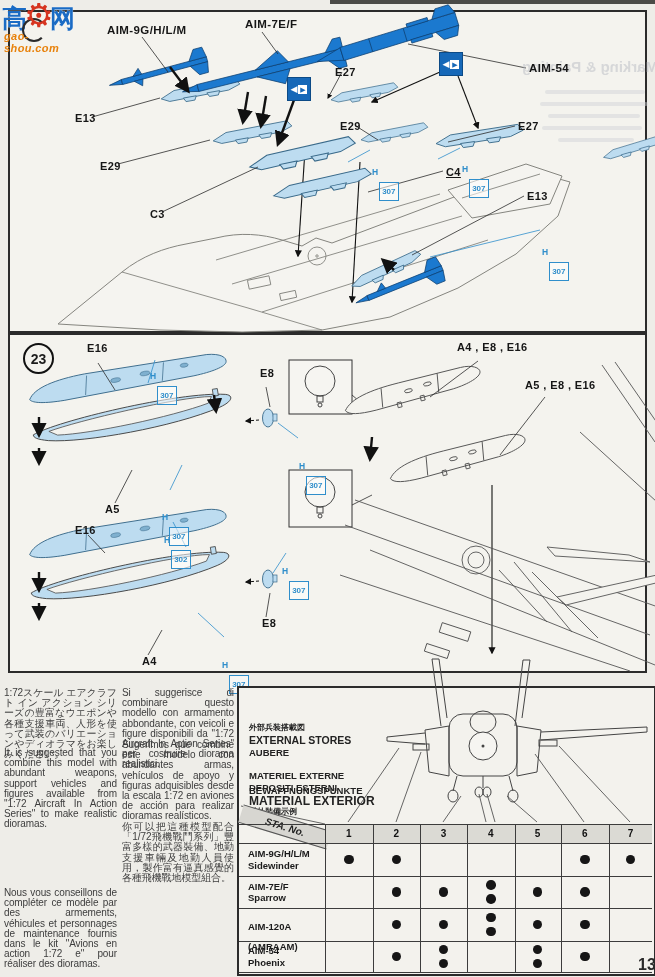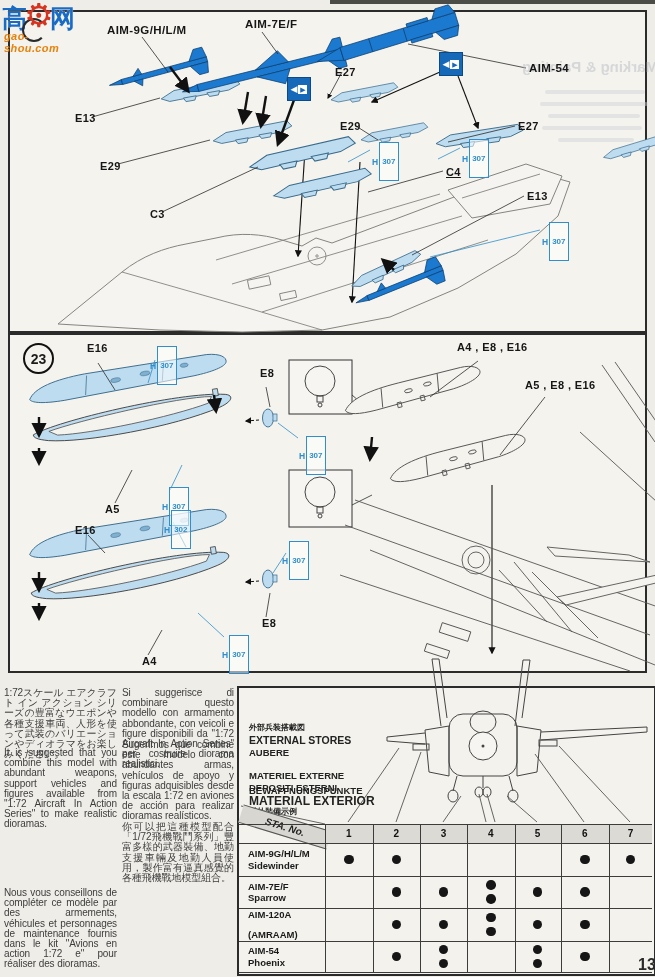--- a/index.html
+++ b/index.html
@@ -6,21 +6,21 @@
   .page{position:relative;width:655px;height:977px;background:#eeede8;overflow:hidden;
         font-family:"Liberation Sans","DejaVu Sans",sans-serif;color:#1c1c1c;}
   .abs{position:absolute;}
   
   .panel{position:absolute;border:2px solid #2b2b2b;background:#f4f3ee;}
   
   .plabel{position:absolute;font-weight:bold;font-size:11px;letter-spacing:.4px;color:#161616;white-space:nowrap;}
   .plabel.big{font-size:11.5px;}
   
   .hlabel{position:absolute;display:flex;align-items:center;gap:1px;color:#2f8ecb;font-weight:bold;font-size:8.5px;white-space:nowrap;}
-  .hlabel .hbox{border:1px solid #2f8ecb;padding:14px 2px;font-size:8px;line-height:9px;background:rgba(255,255,255,.55);}
+  .hlabel .hbox{border:1px solid #2f8ecb;padding:4px 2px;font-size:8px;line-height:9px;background:rgba(255,255,255,.55);margin-top:40px;}
   
   .opt-icon{position:absolute;width:22px;height:22px;background:#1668b8;border:1px solid #0c4a86;
             display:flex;align-items:center;justify-content:center;gap:1px;}
   .opt-icon .la{color:#fff;font-size:9px;line-height:1;}
   .opt-icon .rbox{width:9px;height:9px;background:#fff;color:#1668b8;font-size:7px;line-height:9px;text-align:center;}
   
   .badge{position:absolute;width:27px;height:27px;border:2.5px solid #111;border-radius:50%;
          display:flex;align-items:center;justify-content:center;font-weight:bold;font-size:14px;background:#f4f3ee;}
   
   .wm{position:absolute;left:2px;top:2px;width:80px;height:46px;z-index:9;}
@@ -459,21 +459,21 @@
         <div class="wpn-cell" style="left: 0px; top: 188px; width: 86px; height: 32px;">
           <span>AIM-7E/F</span>
           <span>Sparrow</span>
         </div>
         <div class="dot" style="left: 152.5px; top: 199.25px;"></div>
         <div class="dot" style="left: 199.75px; top: 199.25px;"></div>
         <div class="dot" style="left: 247px; top: 192.25px;"></div>
         <div class="dot" style="left: 247px; top: 206.25px;"></div>
         <div class="dot" style="left: 293.75px; top: 199.25px;"></div>
         <div class="dot" style="left: 341px; top: 199.25px;"></div>
-        <div class="wpn-cell" style="left: 0px; top: 220px; width: 86px; height: 33px; gap: 8px;">
+        <div class="wpn-cell" style="left: 0px; top: 232px; width: 86px; height: 33px; gap: 8px;">
           <span>AIM-120A</span>
           <span>(AMRAAM)</span>
         </div>
         <div class="dot" style="left: 152.5px; top: 231.75px;"></div>
         <div class="dot" style="left: 199.75px; top: 231.75px;"></div>
         <div class="dot" style="left: 247px; top: 224.75px;"></div>
         <div class="dot" style="left: 247px; top: 238.75px;"></div>
         <div class="dot" style="left: 293.75px; top: 231.75px;"></div>
         <div class="dot" style="left: 341px; top: 231.75px;"></div>
         <div class="wpn-cell" style="left: 0px; top: 253px; width: 86px; height: 31px;">

